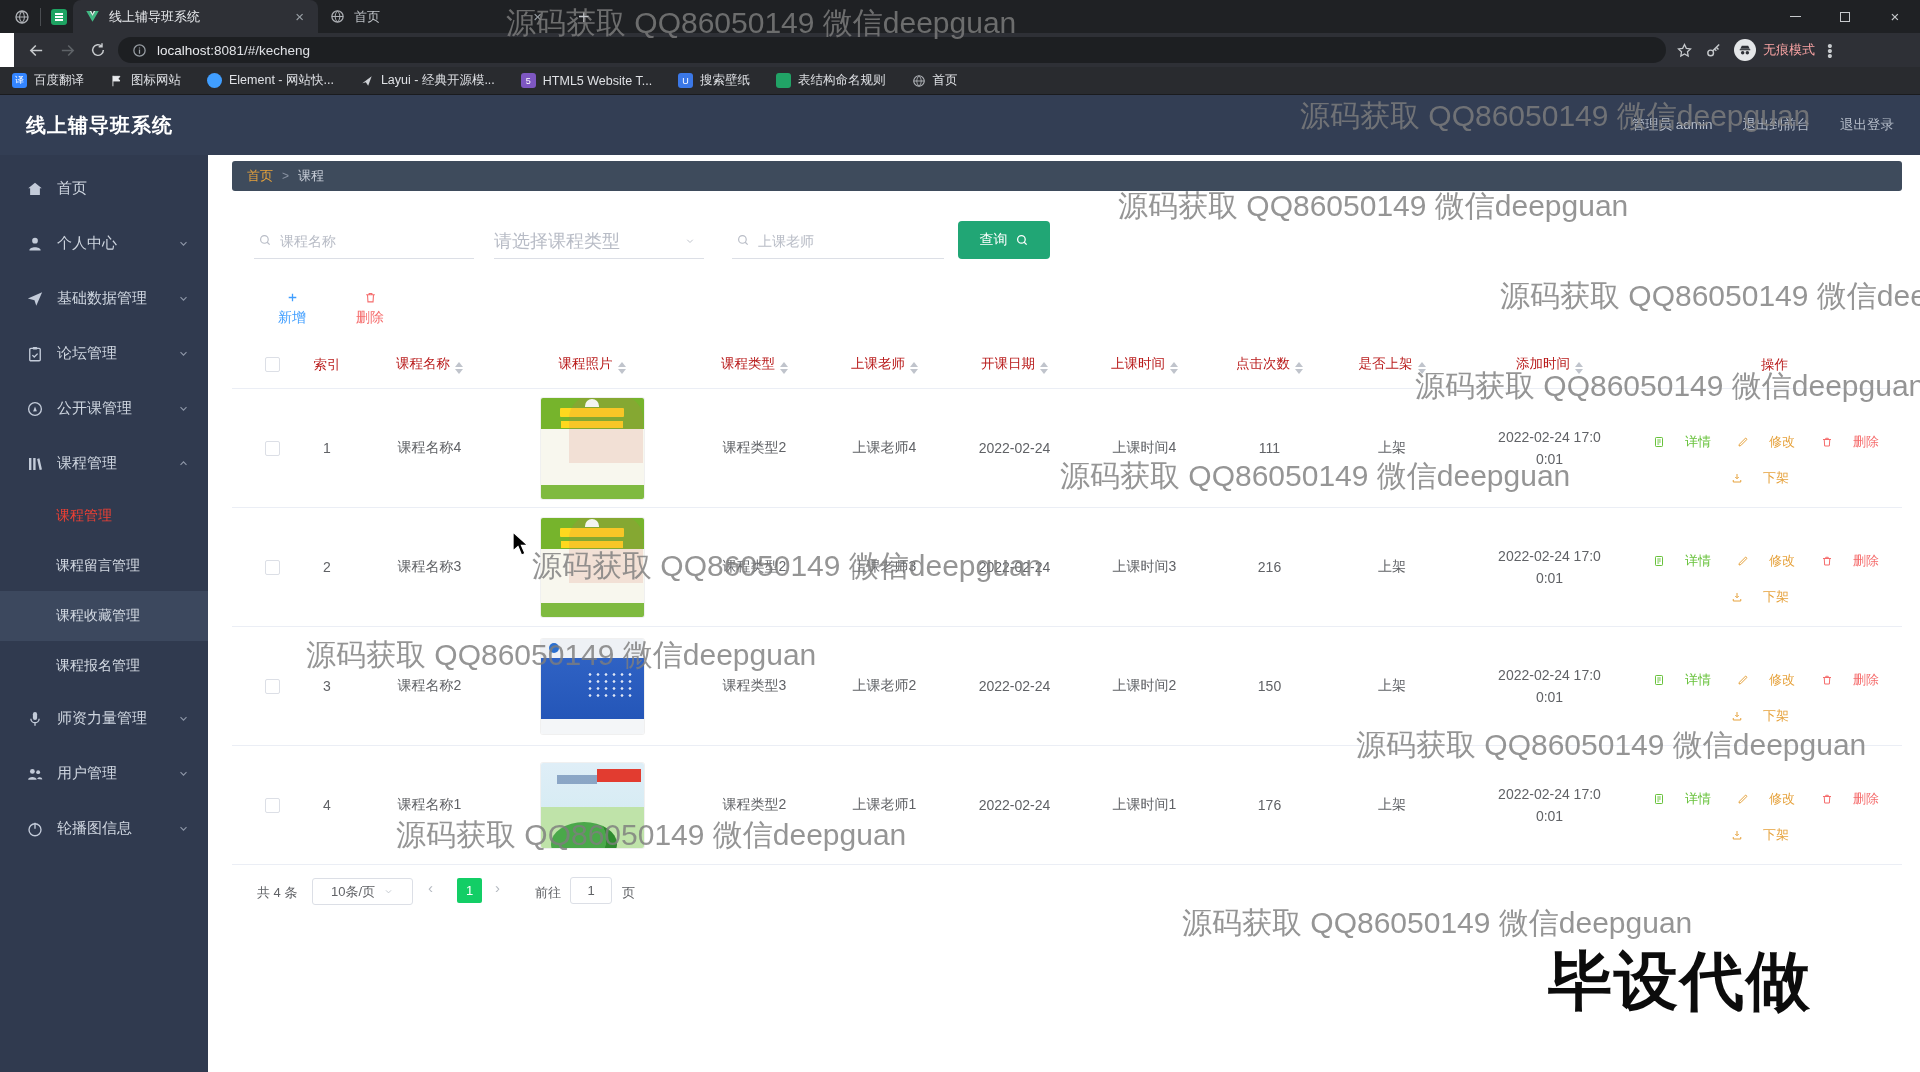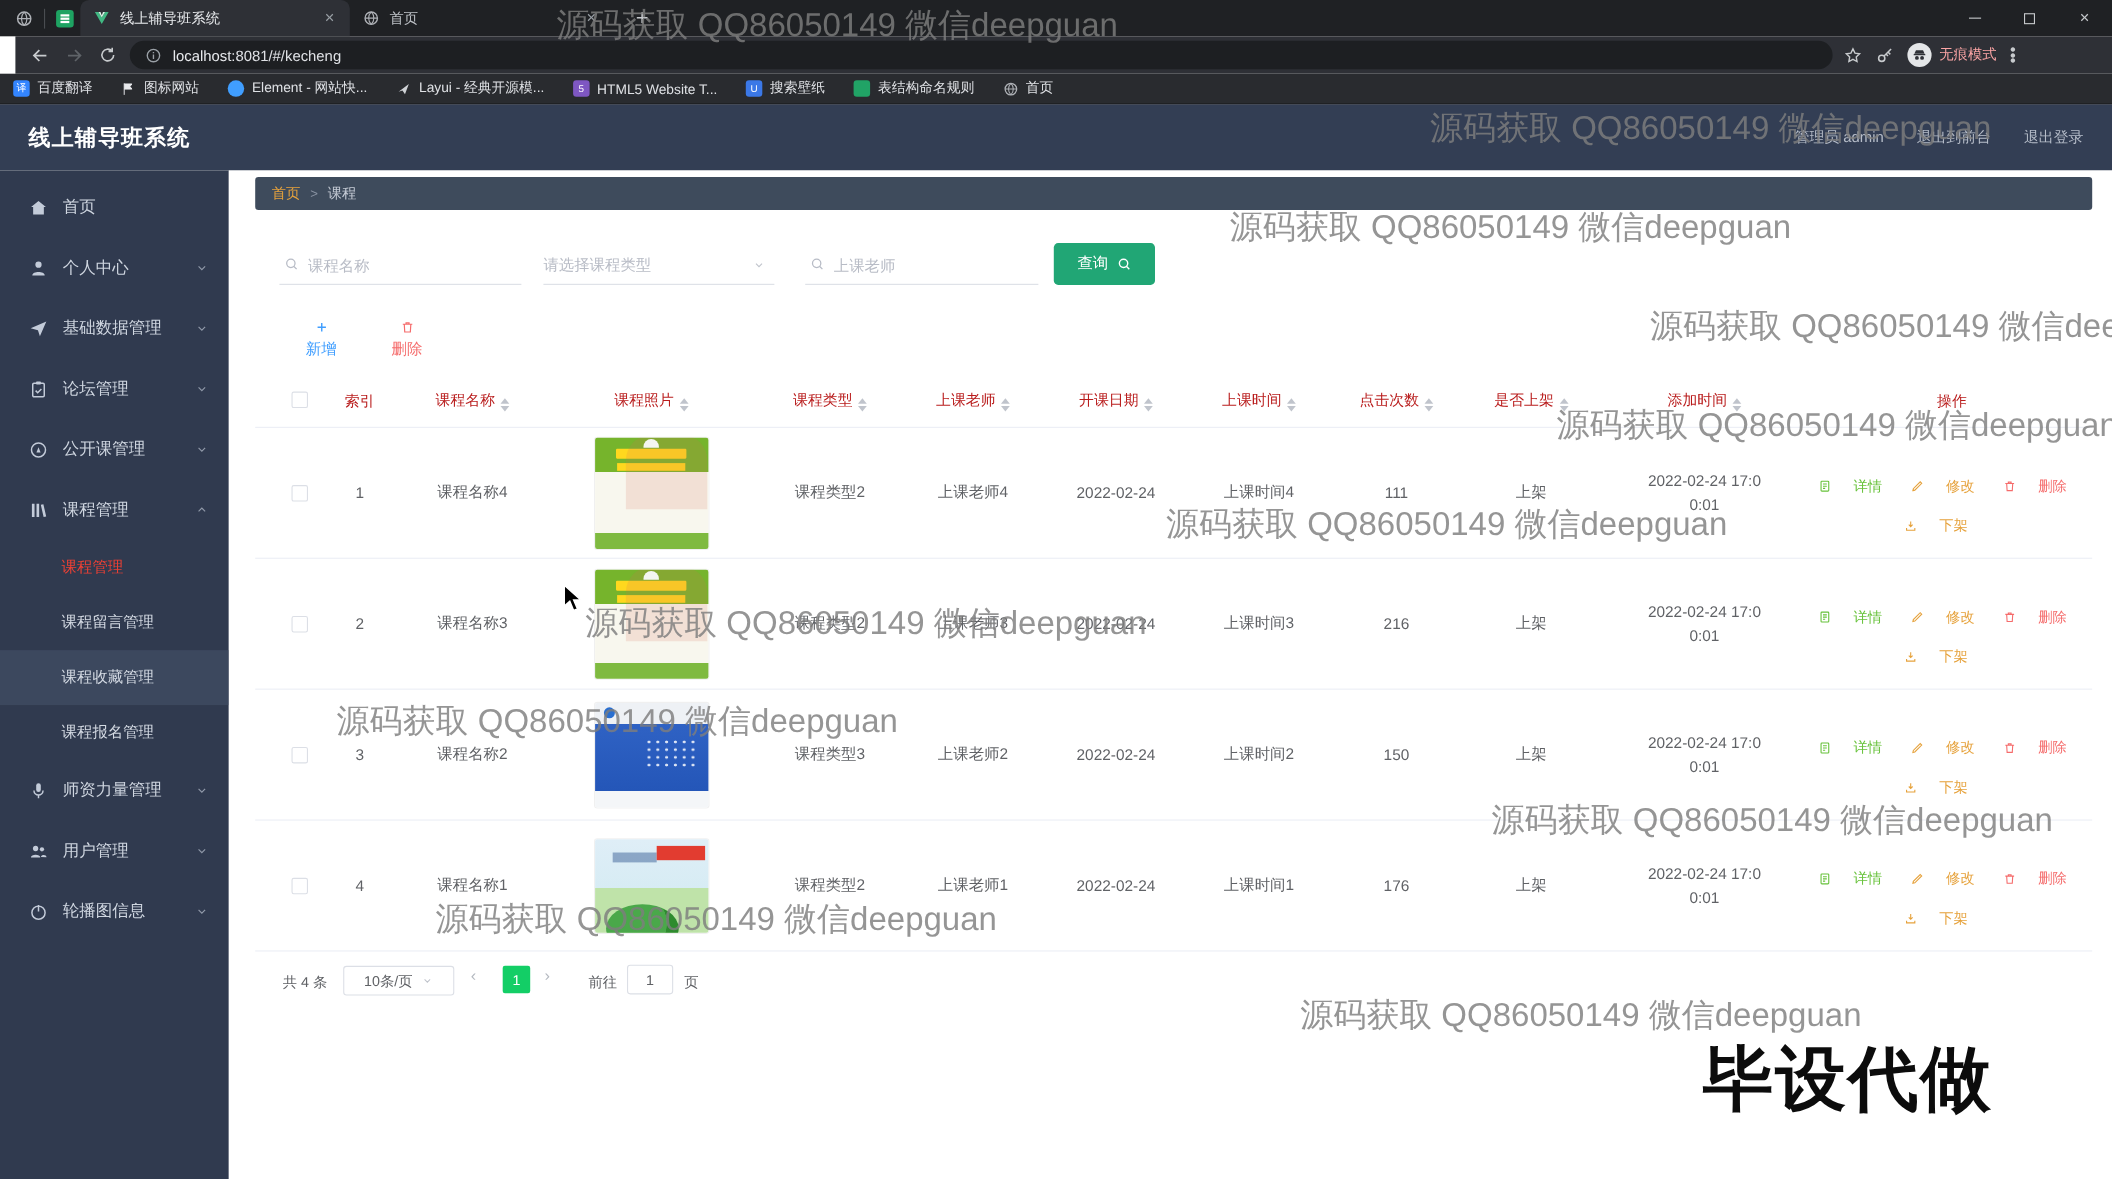--- a/index.html
+++ b/index.html
@@ -56,21 +56,21 @@
   .main { position:absolute; left:208px; top:155px; width:1712px; height:917px; background:#fff; }
 
   .breadcrumb { position:absolute; left:24px; right:18px; top:6px; height:30px; background:#3e4b5c; border-radius:3px; display:flex; align-items:center; padding-left:15px; font-size:13px; }
   .bc-home { color:#e6a23c; }
   .bc-sep { color:#8a93a3; margin:0 9px; font-size:12px; }
   .bc-cur { color:#c6ccd6; }
 
   .s-input { position:absolute; top:68px; height:36px; border:none; border-bottom:1px solid #dcdfe6; background:transparent; font-size:14px; color:#606266; padding-left:26px; outline:none; font-family:inherit; }
   .s-input::placeholder { color:#b8bcc6; }
   .in-ico { position:absolute; top:78px; color:#b8bcc6; }
-  .s-select { position:absolute; top:68px; height:36px; border-bottom:1px solid #dcdfe6; font-size:14px; color:#b8bcc6; display:flex; align-items:center; cursor:pointer; }
+  .s-select { position:absolute; top:68px; height:36px; border-bottom:1px solid #dcdfe6; font-size:18px; color:#b8bcc6; display:flex; align-items:center; cursor:pointer; }
   .s-select .sel-caret { margin-left:auto; color:#c0c4cc; margin-right:8px; }
   .search-btn { position:absolute; left:750px; top:66px; width:92px; height:38px; background:#21a675; border:none; border-radius:4px; color:#fff; font-size:14px; display:flex; align-items:center; justify-content:center; gap:7px; cursor:pointer; font-family:inherit; }
 
   .tool-link { position:absolute; top:136px; font-size:14px; display:flex; align-items:center; gap:5px; cursor:pointer; text-decoration:none;flex-direction:column; }
   .tool-add { left:70px; color:#409eff; }
   .tool-del { left:148px; color:#f56c6c; }
 
   
   .table { position:absolute; left:24px; top:186px; width:1670px; }
   .tr { display:grid; grid-template-columns:40px 70px 135px 190px 135px 125px 135px 125px 125px 120px 195px 255px; padding-left:20px; border-bottom:1px solid #ebeef5; align-items:center; }

